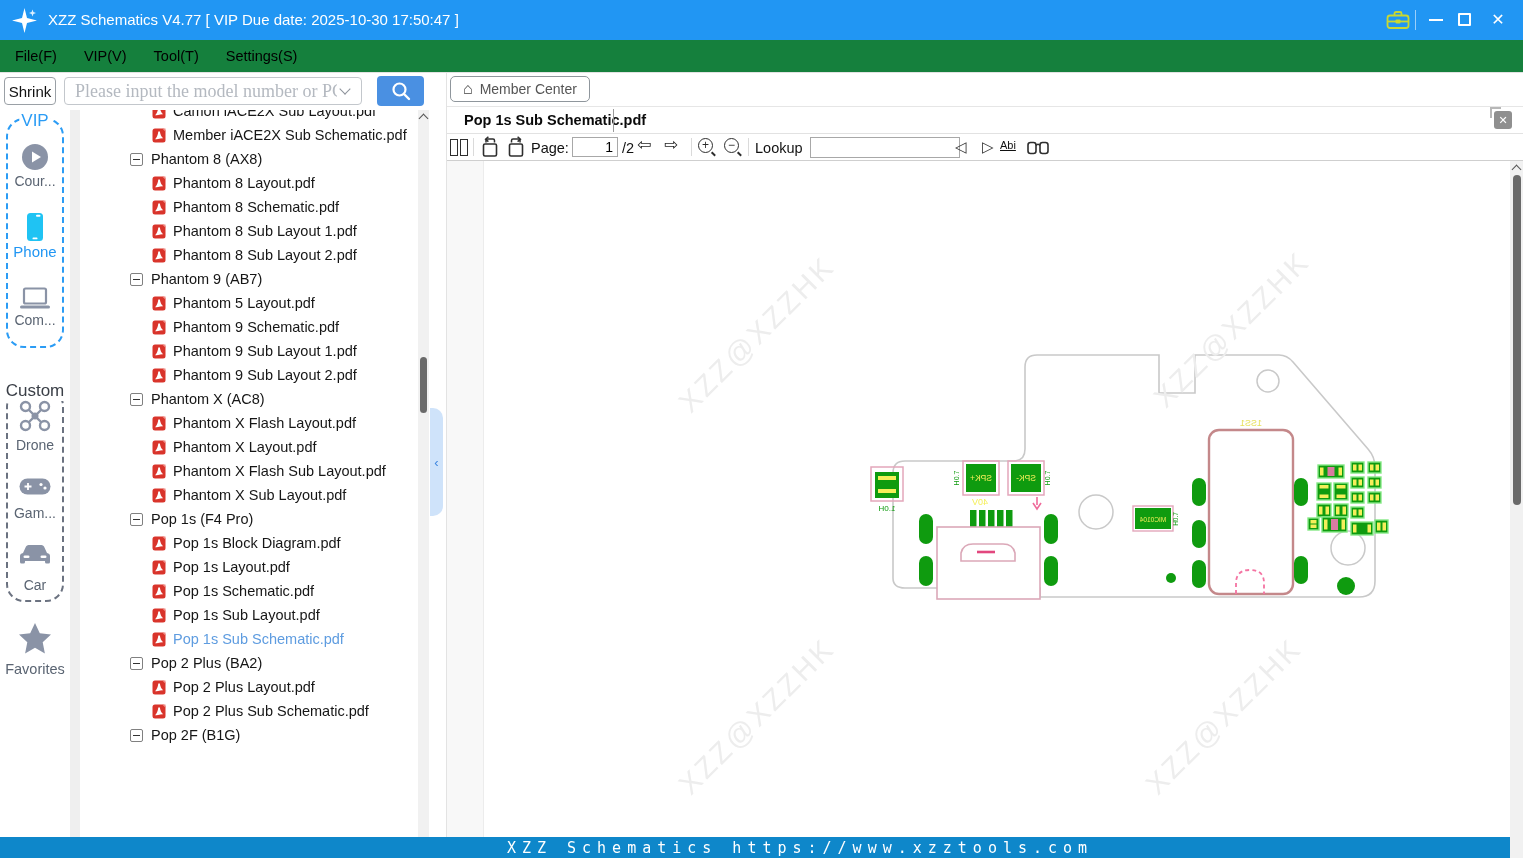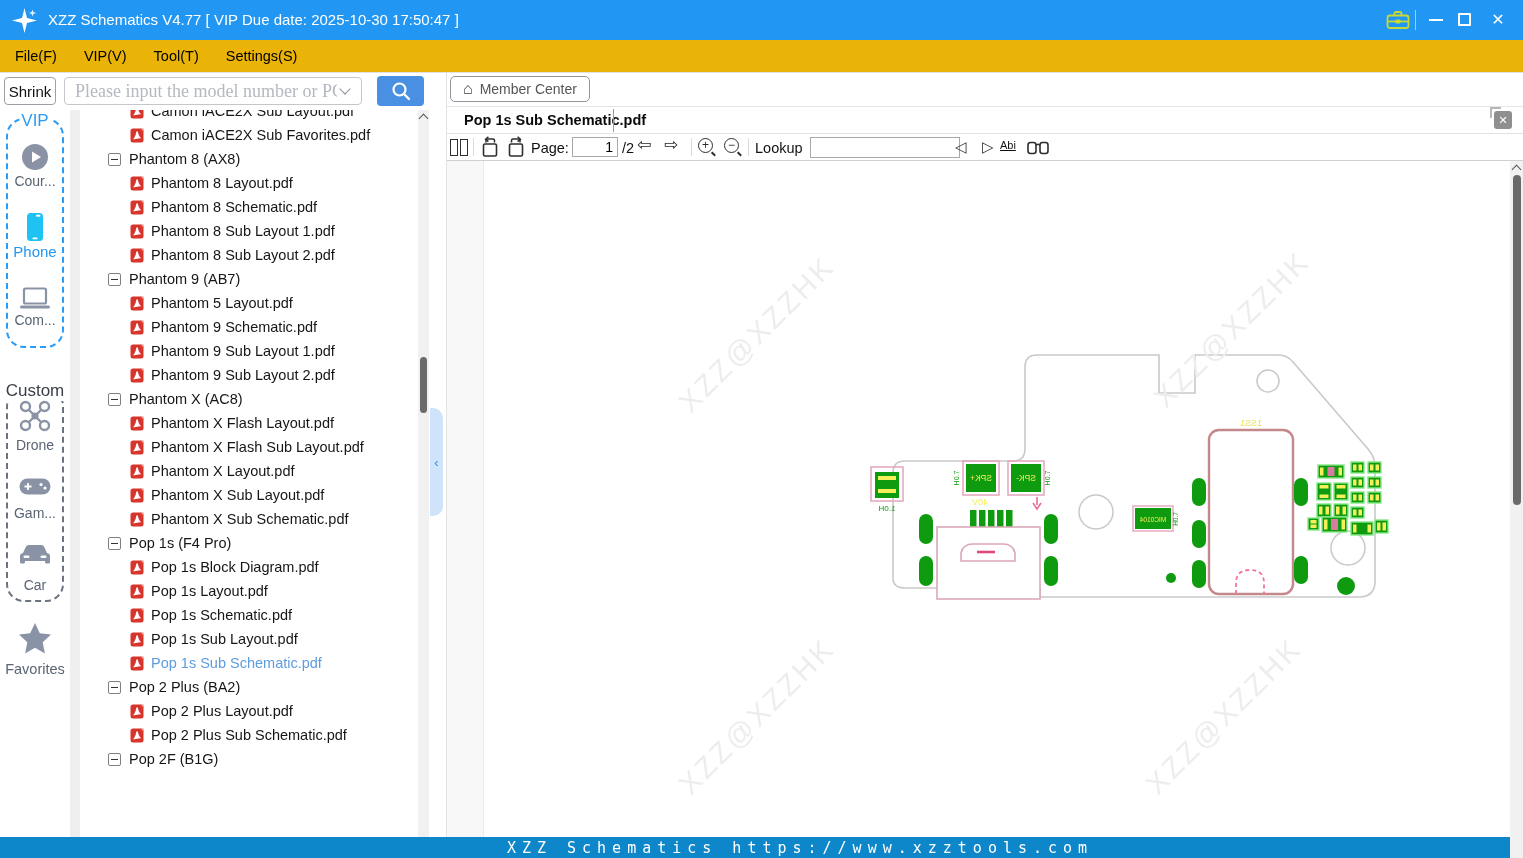--- a/index.html
+++ b/index.html
@@ -11,21 +11,21 @@
   .titlebar { position:absolute; left:0; top:0; width:1523px; height:40px; background:#2196f3; }
   .app-logo { position:absolute; left:11px; top:7px; }
   .app-title { position:absolute; left:48px; top:0; line-height:40px; color:#fff; font-size:15px; }
   .tb-sep { position:absolute; left:1415px; top:10px; width:1px; height:20px; background:rgba(255,255,255,.55); }
   .briefcase { position:absolute; left:1386px; top:10px; }
   .btn-min { position:absolute; left:1429px; top:19px; width:14px; height:2px; background:#fff; }
   .btn-max { position:absolute; left:1458px; top:13px; width:13px; height:13px; border:2px solid #fff; border-radius:1px; }
   .btn-close { position:absolute; left:1488px; top:0; width:20px; height:40px; color:#fff; font-size:16px; line-height:40px; text-align:center; }
 
   
-  .menubar { position:absolute; left:0; top:40px; width:1523px; height:33px; background:#eab308;
+  .menubar { position:absolute; left:0; top:40px; width:1523px; height:33px; background:#15803d;
              border-bottom:1px solid #e2e2e2; display:flex; align-items:center; padding-left:15px; gap:27px; }
   .menu-item { font-size:14.5px; color:#000; }
 
   
   .shrink-btn { position:absolute; left:4px; top:77px; width:52px; height:28px; border:1px solid #9aa0a6;
                 border-radius:4px; font-size:15px; color:#111; display:flex; align-items:center; justify-content:center; background:#fff; }
   .search-box { position:absolute; left:64px; top:77px; width:298px; height:28px; border:1px solid #c3c7cc;
                 border-radius:4px; background:#fff; display:flex; align-items:center; }
   .search-box input { flex:1; border:none; outline:none; font-size:18px; color:#333; padding:0 4px 0 10px;
                       font-family:Liberation Serif, serif; background:transparent; }
@@ -41,21 +41,21 @@
   .group-box { position:absolute; left:6px; width:58px; border:2px dashed #2b9cf5; border-radius:18px; }
   .group-box.custom { border-color:#6b7280; }
   .group-tag { position:absolute; top:-9px; left:50%; transform:translateX(-50%); background:#fff; padding:0 2px;
                font-size:17px; color:#2b9cf5; white-space:nowrap; }
   .group-box.custom .group-tag { color:#3a3f47; }
   .side-ico { position:absolute; left:0; width:70px; text-align:center; }
   .side-label { position:absolute; left:-2px; width:74px; text-align:center; font-size:14px; color:#5a6472; }
   .side-label.active { color:#2196f3; font-size:15px; }
 
   
-  .tree { position:absolute; left:79px; top:110px; width:330px; height:727px; overflow:hidden; }
+  .tree { position:absolute; left:101px; top:110px; width:330px; height:727px; overflow:hidden; }
   .tree-inner { margin-top:-11px; }
   .trow { height:24px; display:flex; align-items:center; font-size:14.5px; color:#161616; white-space:nowrap; }
   .trow.folder { padding-left:29px; gap:8px; }
   .trow.file { padding-left:51px; gap:7px; }
   .minus { width:13px; height:13px; border:1px solid #808080; border-radius:2px; position:relative; flex:0 0 auto; }
   .minus::after { content:""; position:absolute; left:2px; top:5px; width:7px; height:1.5px; background:#333; }
   .pdf-ico { flex:0 0 auto; display:flex; }
   .trow.selected .tlabel { color:#5e9ce0; }
 
   .tree-track { position:absolute; left:418px; top:110px; width:11px; height:727px; background:#f1f1f1; }
@@ -242,21 +242,21 @@
     </div>
         <div class="trow file">
 
       <span class="pdf-ico">
         <svg width="14" height="15">
               <rect x="0.5" y="0.5" width="13" height="14" rx="2.5" fill="#d9342b"></rect>
               <path d="M10.2,0.5 L13.5,3.8 L13.5,0.5 Z" fill="#ef8b85"></path>
               <path d="M3.1,11.3 C4.8,9.4 5.9,6.9 6.3,3.5 L7.9,3.5 C8.2,6.4 9.4,8.9 11.2,10.2 C9.6,10.1 7.9,10.4 6.1,10.9 C5.1,11.2 4,11.3 3.1,11.3 Z" fill="#fff"></path>
             </svg>
       </span>
-      <span class="tlabel">Camon iACE2X Sub Favorites.pdf</span>
+      <span class="tlabel">Member iACE2X Sub Schematic.pdf</span>
     </div>
         <div class="trow folder">
       <span class="minus"></span>
 
       <span class="tlabel">Phantom 8 (AX8)</span>
     </div>
         <div class="trow file">
 
       <span class="pdf-ico">
         <svg width="14" height="15">
@@ -367,54 +367,43 @@
     </div>
         <div class="trow file">
 
       <span class="pdf-ico">
         <svg width="14" height="15">
               <rect x="0.5" y="0.5" width="13" height="14" rx="2.5" fill="#d9342b"></rect>
               <path d="M10.2,0.5 L13.5,3.8 L13.5,0.5 Z" fill="#ef8b85"></path>
               <path d="M3.1,11.3 C4.8,9.4 5.9,6.9 6.3,3.5 L7.9,3.5 C8.2,6.4 9.4,8.9 11.2,10.2 C9.6,10.1 7.9,10.4 6.1,10.9 C5.1,11.2 4,11.3 3.1,11.3 Z" fill="#fff"></path>
             </svg>
       </span>
+      <span class="tlabel">Phantom X Layout.pdf</span>
+    </div>
+        <div class="trow file">
+
+      <span class="pdf-ico">
+        <svg width="14" height="15">
+              <rect x="0.5" y="0.5" width="13" height="14" rx="2.5" fill="#d9342b"></rect>
+              <path d="M10.2,0.5 L13.5,3.8 L13.5,0.5 Z" fill="#ef8b85"></path>
+              <path d="M3.1,11.3 C4.8,9.4 5.9,6.9 6.3,3.5 L7.9,3.5 C8.2,6.4 9.4,8.9 11.2,10.2 C9.6,10.1 7.9,10.4 6.1,10.9 C5.1,11.2 4,11.3 3.1,11.3 Z" fill="#fff"></path>
+            </svg>
+      </span>
       <span class="tlabel">Phantom X Flash Sub Layout.pdf</span>
     </div>
         <div class="trow file">
 
       <span class="pdf-ico">
         <svg width="14" height="15">
               <rect x="0.5" y="0.5" width="13" height="14" rx="2.5" fill="#d9342b"></rect>
               <path d="M10.2,0.5 L13.5,3.8 L13.5,0.5 Z" fill="#ef8b85"></path>
               <path d="M3.1,11.3 C4.8,9.4 5.9,6.9 6.3,3.5 L7.9,3.5 C8.2,6.4 9.4,8.9 11.2,10.2 C9.6,10.1 7.9,10.4 6.1,10.9 C5.1,11.2 4,11.3 3.1,11.3 Z" fill="#fff"></path>
             </svg>
       </span>
-      <span class="tlabel">Phantom X Layout.pdf</span>
-    </div>
-        <div class="trow file">
-
-      <span class="pdf-ico">
-        <svg width="14" height="15">
-              <rect x="0.5" y="0.5" width="13" height="14" rx="2.5" fill="#d9342b"></rect>
-              <path d="M10.2,0.5 L13.5,3.8 L13.5,0.5 Z" fill="#ef8b85"></path>
-              <path d="M3.1,11.3 C4.8,9.4 5.9,6.9 6.3,3.5 L7.9,3.5 C8.2,6.4 9.4,8.9 11.2,10.2 C9.6,10.1 7.9,10.4 6.1,10.9 C5.1,11.2 4,11.3 3.1,11.3 Z" fill="#fff"></path>
-            </svg>
-      </span>
       <span class="tlabel">Phantom X Sub Layout.pdf</span>
-    </div>
-        <div class="trow file">
-
-      <span class="pdf-ico">
-        <svg width="14" height="15">
-              <rect x="0.5" y="0.5" width="13" height="14" rx="2.5" fill="#d9342b"></rect>
-              <path d="M10.2,0.5 L13.5,3.8 L13.5,0.5 Z" fill="#ef8b85"></path>
-              <path d="M3.1,11.3 C4.8,9.4 5.9,6.9 6.3,3.5 L7.9,3.5 C8.2,6.4 9.4,8.9 11.2,10.2 C9.6,10.1 7.9,10.4 6.1,10.9 C5.1,11.2 4,11.3 3.1,11.3 Z" fill="#fff"></path>
-            </svg>
-      </span>
-      <span class="tlabel">Phantom X Sub Schematic.pdf</span>
     </div>
         <div class="trow folder">
       <span class="minus"></span>
 
       <span class="tlabel">Pop 1s (F4 Pro)</span>
     </div>
         <div class="trow file">
 
       <span class="pdf-ico">
         <svg width="14" height="15">

